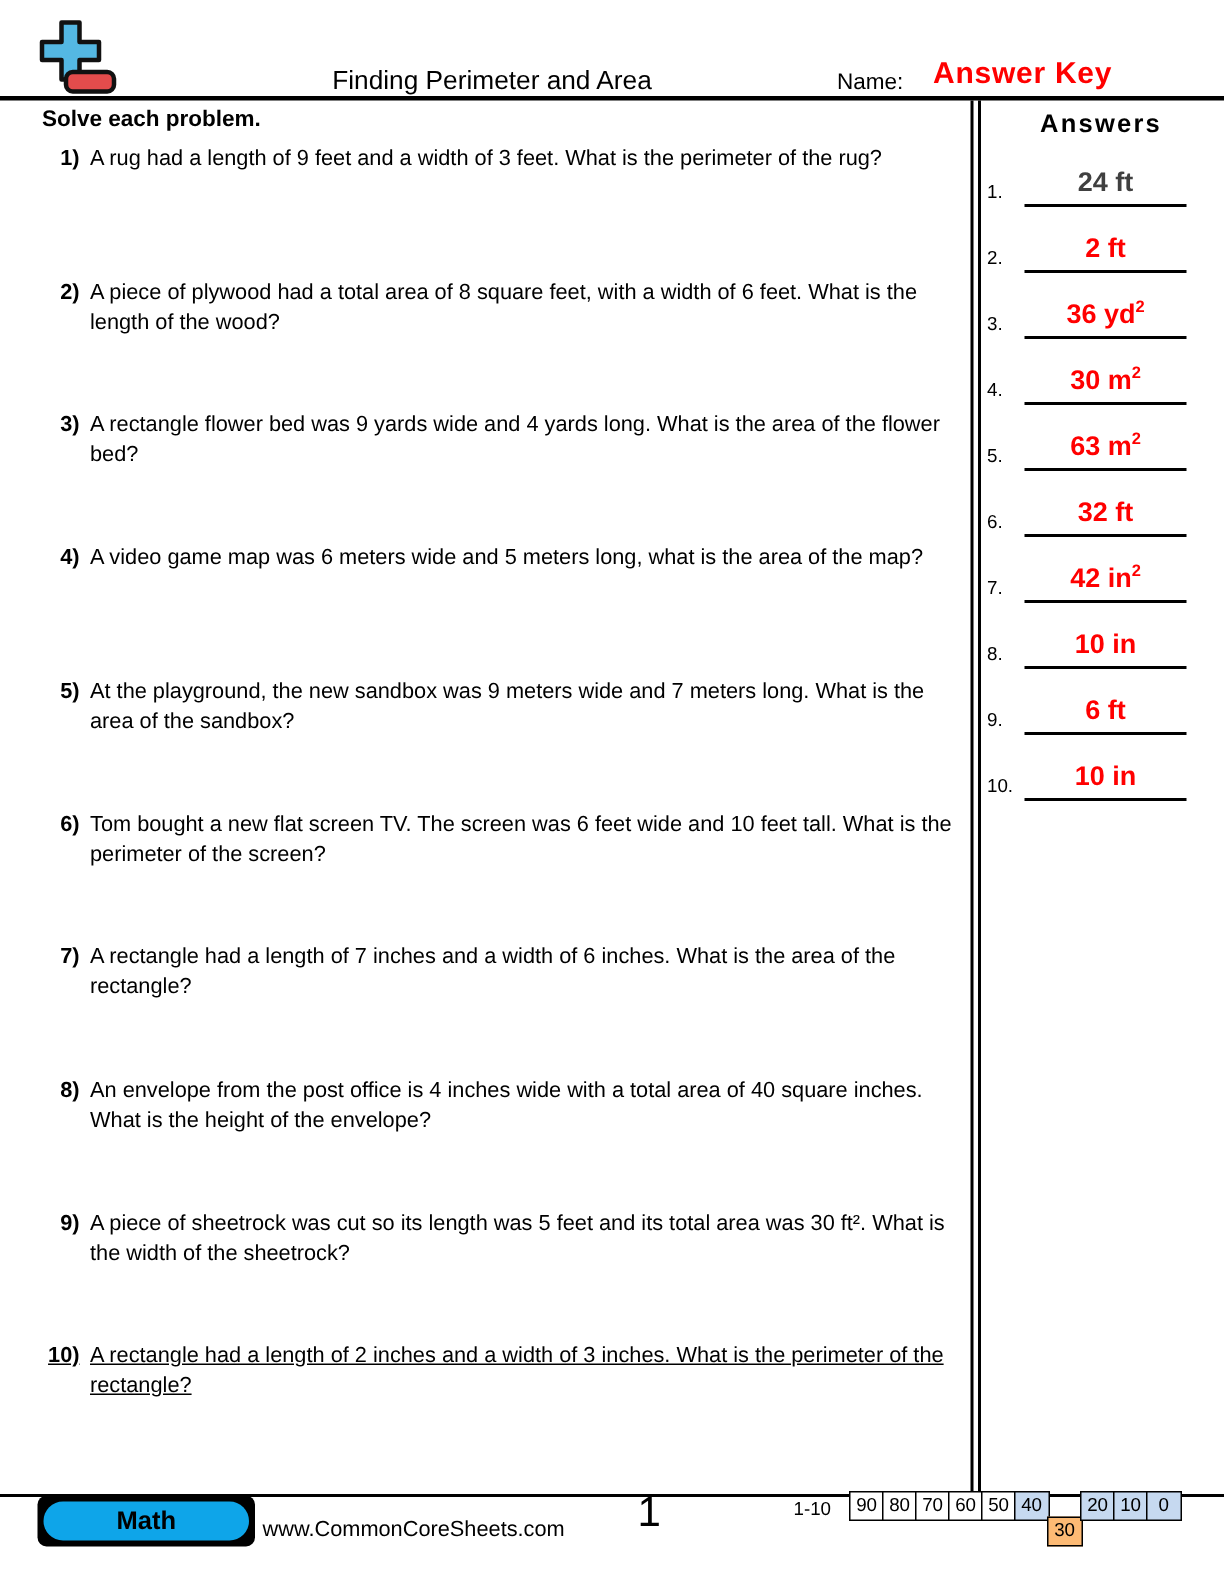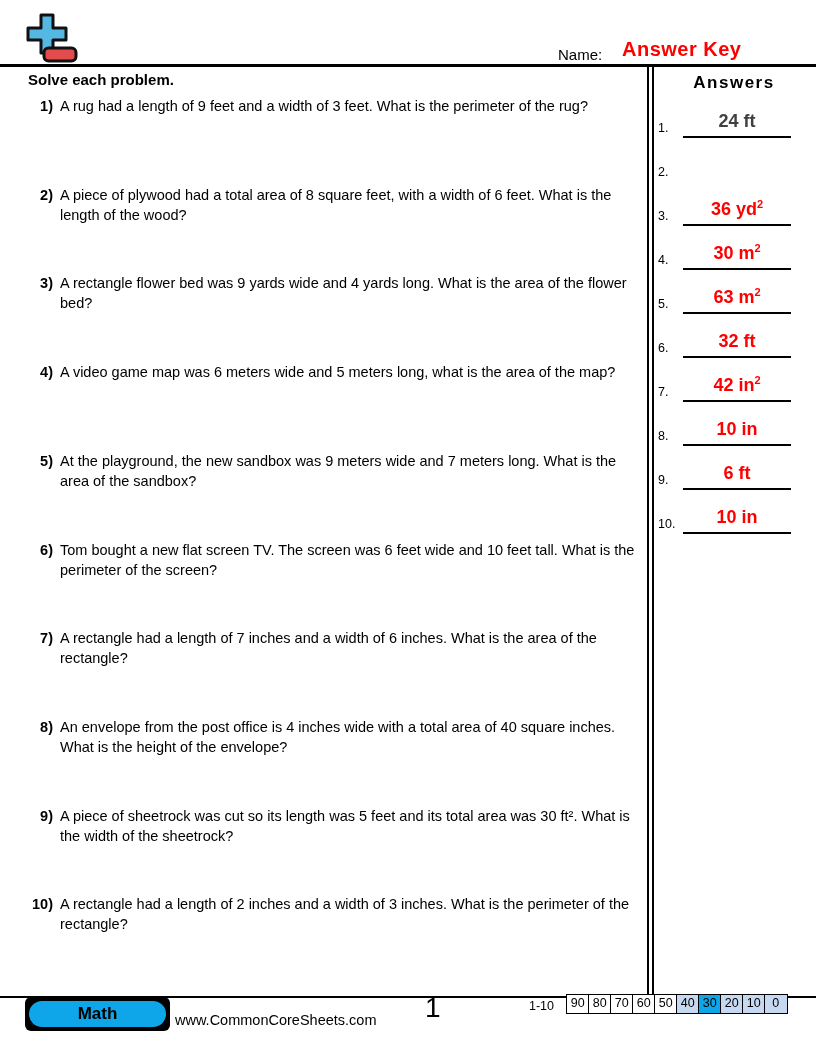--- a/index.html
+++ b/index.html
@@ -54,20 +54,21 @@
 </head>
 <body>
 
 <div class="sheet">
 
   <svg class="logo" width="58" height="52" viewBox="0 0 58 52" aria-hidden="true">
     <path d="M17,3 h12 v13 h13 v12 h-13 v13 h-12 v-13 h-13 v-12 h13 z" stroke="#111" stroke-width="3" stroke-linejoin="round" fill="#54b8e3"></path>
     <rect x="20" y="36" width="32" height="13" rx="4.5" stroke="#111" stroke-width="3" fill="#e34c4c"></rect>
   </svg>
 
+  <div class="title">Finding Perimeter and Area</div>
   <div class="name-label">Name:</div>
   <div class="name-value" style="color: rgb(255, 0, 0);">Answer Key</div>
   <div class="header-rule"></div>
   <div class="instruction">Solve each problem.</div>
   <div class="vert-rule"></div>
 
   <div class="problems">
       <div class="problem-row" style="top: 0px;">
         <span class="problem-num">1)</span>
         <span class="problem-text">A rug had a length of 9 feet and a width of 3 feet. What is the perimeter of the rug?</span>
@@ -97,36 +98,39 @@
         <span class="problem-text">A rectangle had a length of 7 inches and a width of 6 inches. What is the area of the rectangle?</span>
       </div>
       <div class="problem-row" style="top: 621px;">
         <span class="problem-num">8)</span>
         <span class="problem-text">An envelope from the post office is 4 inches wide with a total area of 40 square inches. What is the height of the envelope?</span>
       </div>
       <div class="problem-row" style="top: 710px;">
         <span class="problem-num">9)</span>
         <span class="problem-text">A piece of sheetrock was cut so its length was 5 feet and its total area was 30 ft². What is the width of the sheetrock?</span>
       </div>
-      <div class="problem-row" style="top: 798px;">
+      <div class="problem-row" style="top: 798px; text-decoration: underline;">
         <span class="problem-num">10)</span>
         <span class="problem-text">A rectangle had a length of 2 inches and a width of 3 inches. What is the perimeter of the rectangle?</span>
       </div>
     </div>
 
   <div class="answers-col">
     <span class="answers-header">Answers</span>
   <div class="answer-row" style="top: 33px;">
         <span class="answer-num">1.</span>
         <span class="answer-line">
           <span class="answer-value" style="color: #404040;">24 ft</span>
         </span>
       </div>
       <div class="answer-row" style="top: 77px;">
         <span class="answer-num">2.</span>
+        <span class="answer-line">
+          <span class="answer-value" style="color: rgb(255, 0, 0);">2 ft</span>
+        </span>
       </div>
       <div class="answer-row" style="top: 121px;">
         <span class="answer-num">3.</span>
         <span class="answer-line">
           <span class="answer-value" style="color: rgb(255, 0, 0);">36 yd<sup>2</sup></span>
         </span>
       </div>
       <div class="answer-row" style="top: 165px;">
         <span class="answer-num">4.</span>
         <span class="answer-line">
@@ -178,19 +182,19 @@
   <div class="website">www.CommonCoreSheets.com</div>
   <div class="page-num">1</div>
   <div class="score-label">1-10</div>
   <div class="score-grid">
       <div class="score-cell">90</div>
       <div class="score-cell">80</div>
       <div class="score-cell">70</div>
       <div class="score-cell">60</div>
       <div class="score-cell">50</div>
       <div class="score-cell" style="background: rgb(198, 217, 240);">40</div>
-      <div class="score-cell" style="background: #0ea5e9;">30</div>
+      <div class="score-cell" style="background: #fdba74; margin-top: 17px;">30</div>
       <div class="score-cell" style="background: rgb(198, 217, 240);">20</div>
       <div class="score-cell" style="background: rgb(198, 217, 240);">10</div>
       <div class="score-cell" style="background: rgb(198, 217, 240);">0</div>
     </div>
 
 </div>
 
 </body></html>

